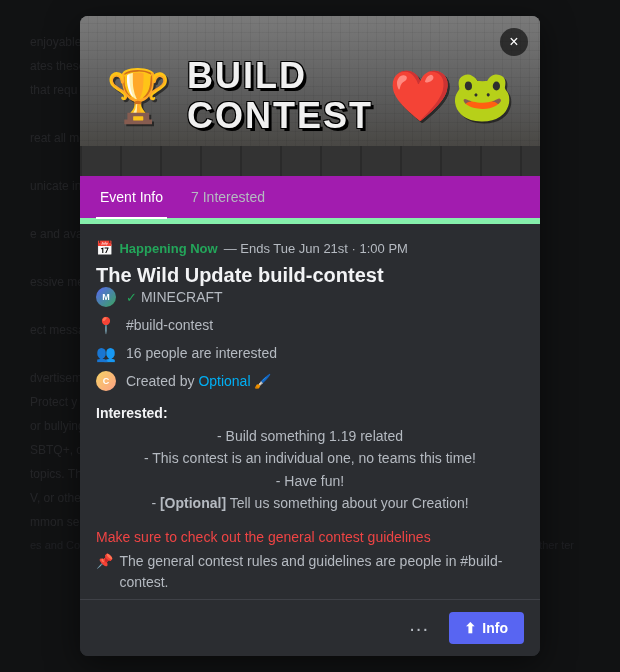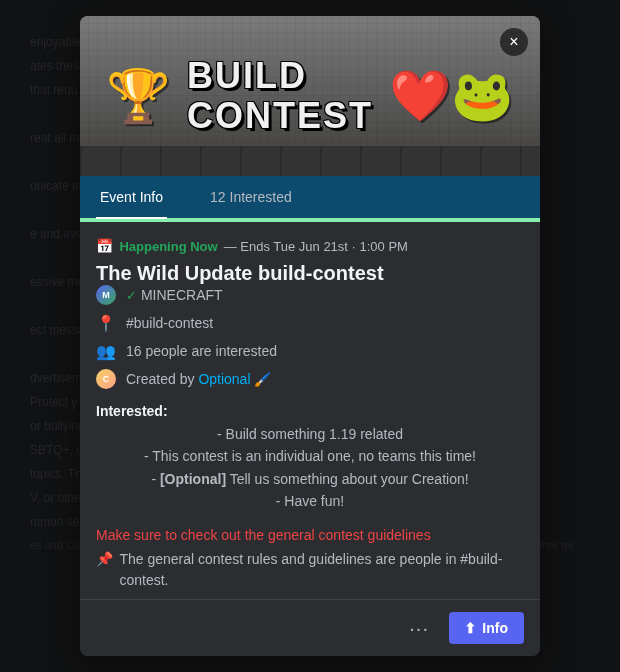--- a/index.html
+++ b/index.html
@@ -131,24 +131,23 @@
       cursor: pointer;
       display: flex;
       align-items: center;
       justify-content: center;
       z-index: 10;
     }
 
     .modal-tabs {
       display: flex;
       padding: 0 16px;
-      border-bottom: 4px solid #86efac;
-      background: #0c4a6e;
-      flex-shrink: 0;
-      gap: 19px;
+      border-bottom: 6px solid #86efac;
+      background: #a21caf;
+      flex-shrink: 0;
     }
 
     .tab {
       padding: 12px 4px;
       margin-right: 20px;
       font-size: 14px;
       font-weight: 500;
       color: #b5bac1;
       cursor: pointer;
       border-bottom: 2px solid transparent;
@@ -393,21 +392,21 @@
       <button class="close-btn">
         <span>×</span>
       </button>
     </div>
 
     <div class="modal-tabs">
       <div class="tab active">
         <span>Event Info</span>
       </div>
       <div class="tab">
-        <span>12 Interested</span>
+        <span>7 Interested</span>
       </div>
     </div>
 
     <div class="modal-body">
 
       <div class="happening-now">
         <span class="calendar-icon">📅</span>
         <span class="happening-text">Happening Now</span>
         <span class="ends-text">— Ends Tue Jun 21st · 1:00 PM</span>
       </div>
@@ -441,22 +440,22 @@
         <span>
           <span>Created by</span>&nbsp;<span class="creator-link">Optional</span>&nbsp;<span>🖌️</span>
         </span>
       </div>
 
       <div class="guidelines-section">
         <div class="guidelines-title">Interested:</div>
         <div class="guidelines-text">
           <div>- Build something 1.19 related</div>
           <div>- This contest is an individual one, no teams this time!</div>
+          <div>- Have fun!</div>
           <div>- <span class="optional">[Optional]</span> Tell us something about your Creation!</div>
-          <div>- Have fun!</div>
         </div>
       </div>
 
       <div class="contest-section">
         <div class="contest-title">Make sure to check out the general contest guidelines</div>
         <div class="contest-desc">
           <span>📌</span>
           <span>The general contest rules and guidelines are people in #build-contest.</span>
         </div>
       </div>

